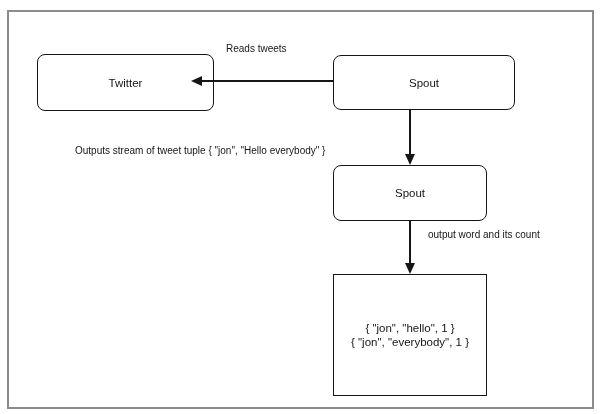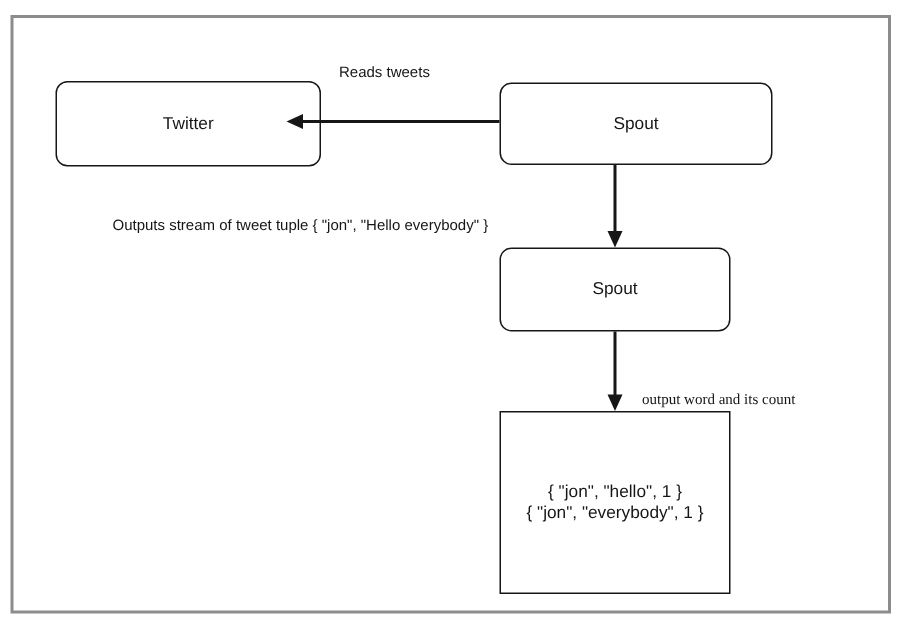--- a/index.html
+++ b/index.html
@@ -76,21 +76,21 @@
   }
   .edge-label {
     position: absolute;
     font-size: 10px;
     line-height: 14px;
     color: #161616;
     white-space: nowrap;
   }
   .label-reads-tweets { left: 226px; top: 42px; }
   .label-outputs-stream { left: 75px; top: 144px; }
-  .label-output-word { left: 428px; top: 260px; font-family: Liberation Serif, serif; }
+  .label-output-word { left: 428px; top: 228px; }
 </style>
 </head>
 <body>
 
 <div class="canvas">
   <div class="frame"></div>
 
   <div class="node rounded node-twitter">
     <span>Twitter</span>
   </div>

